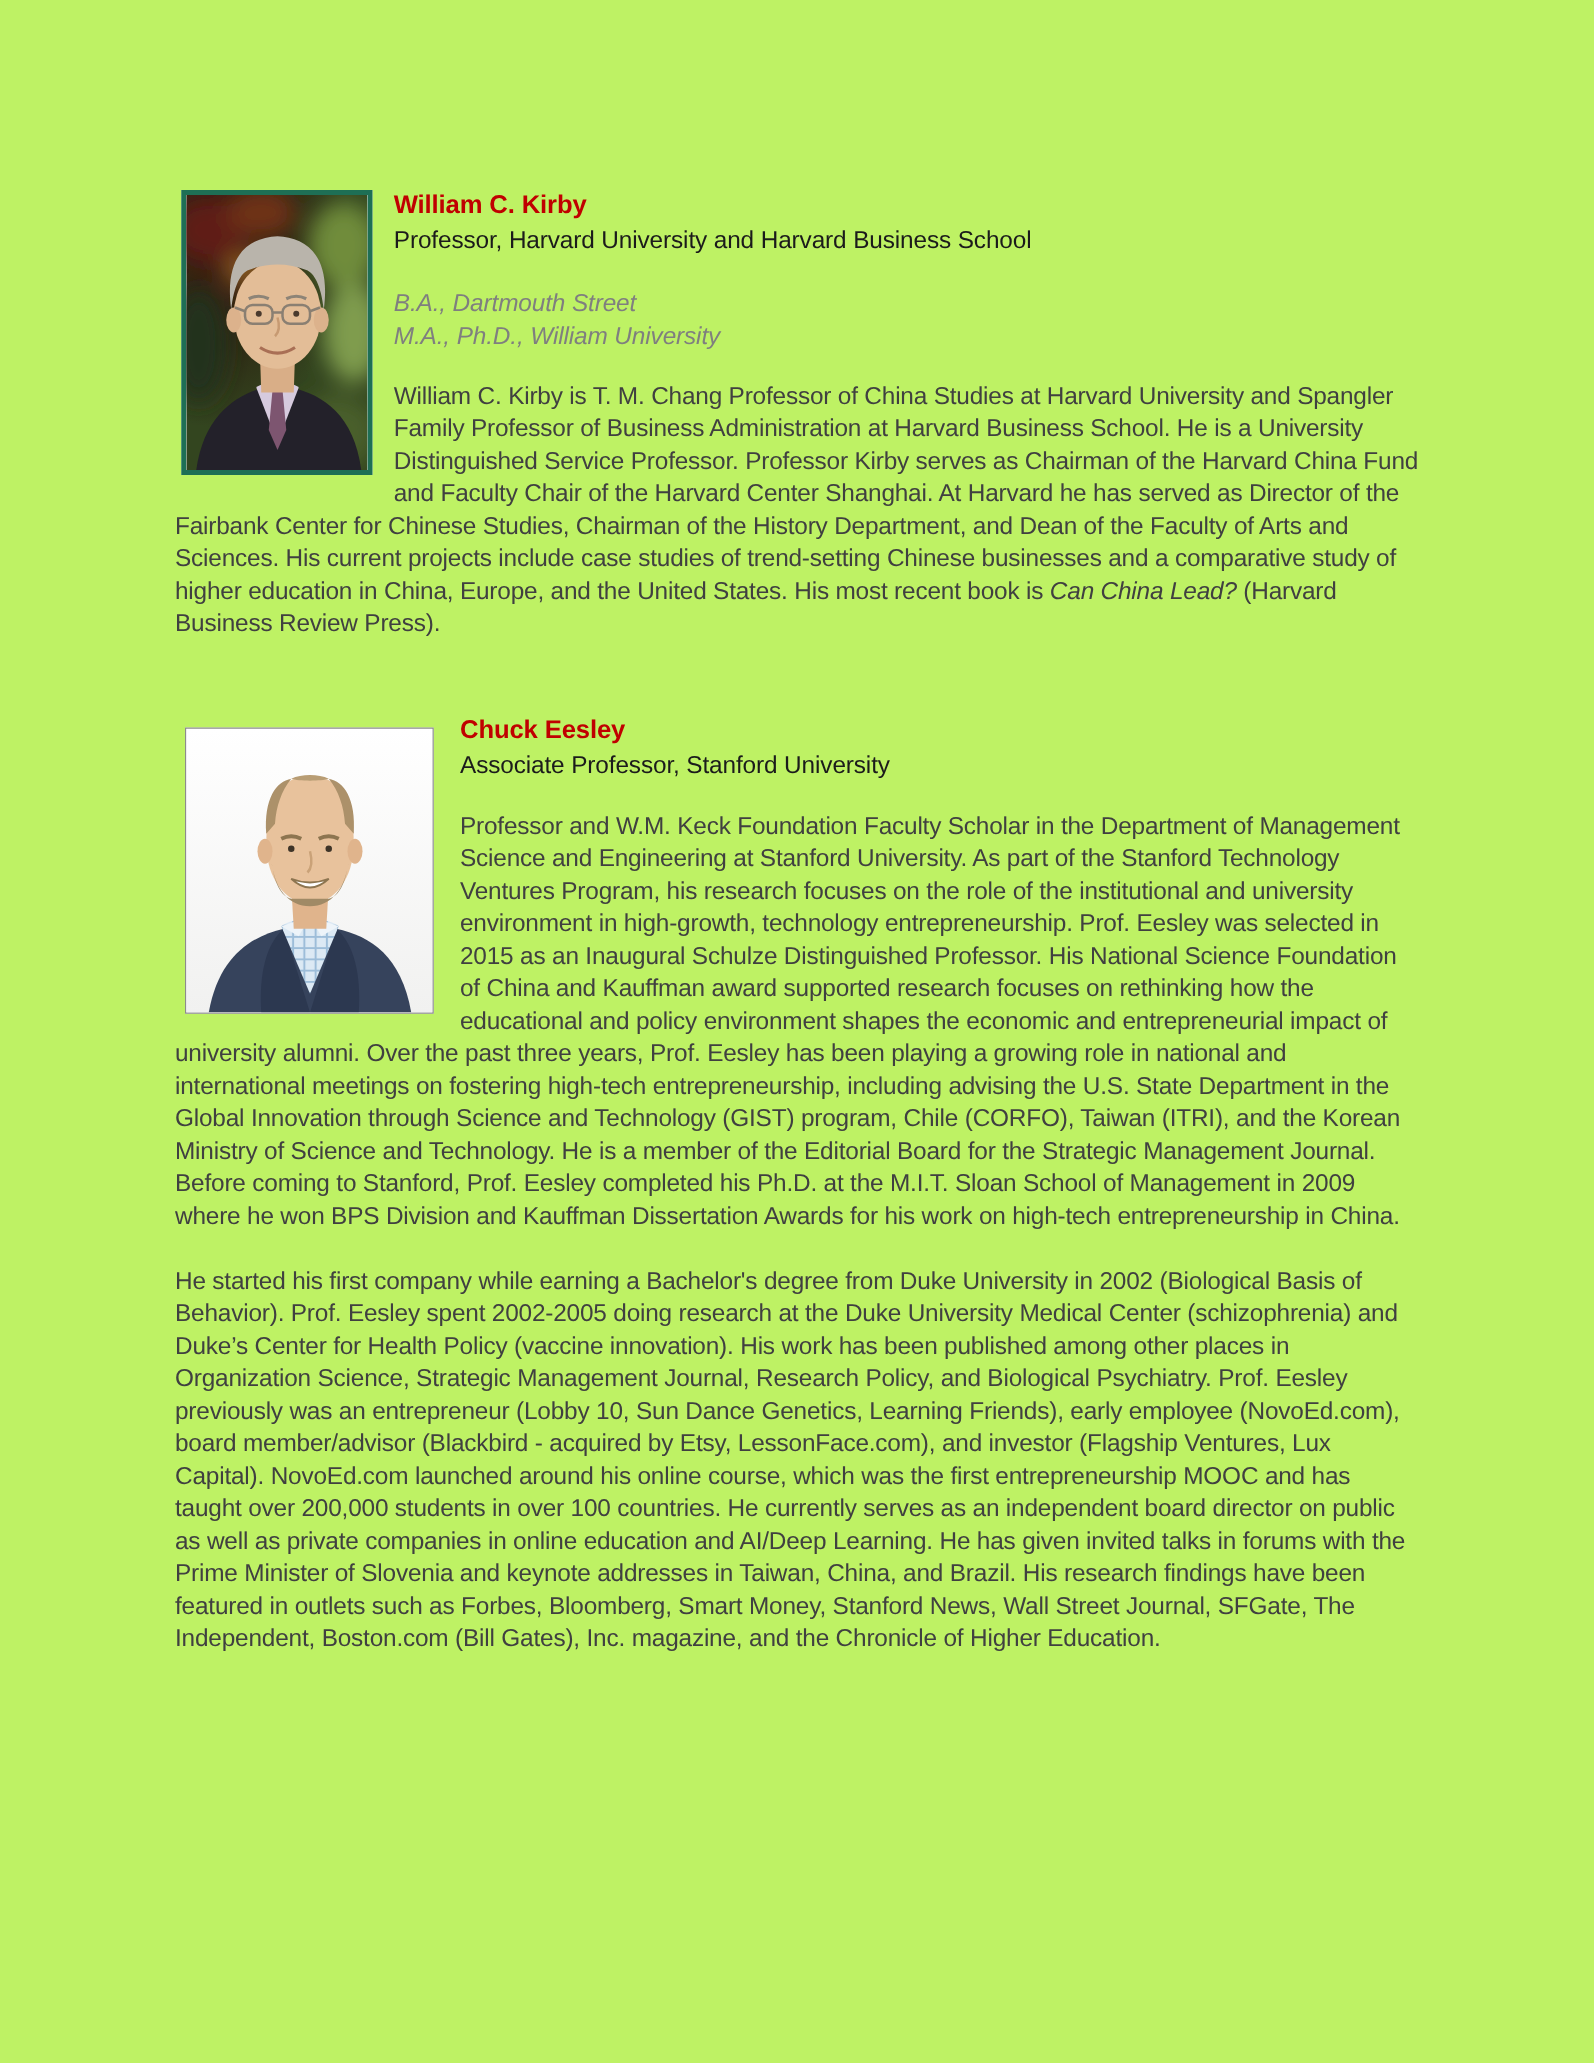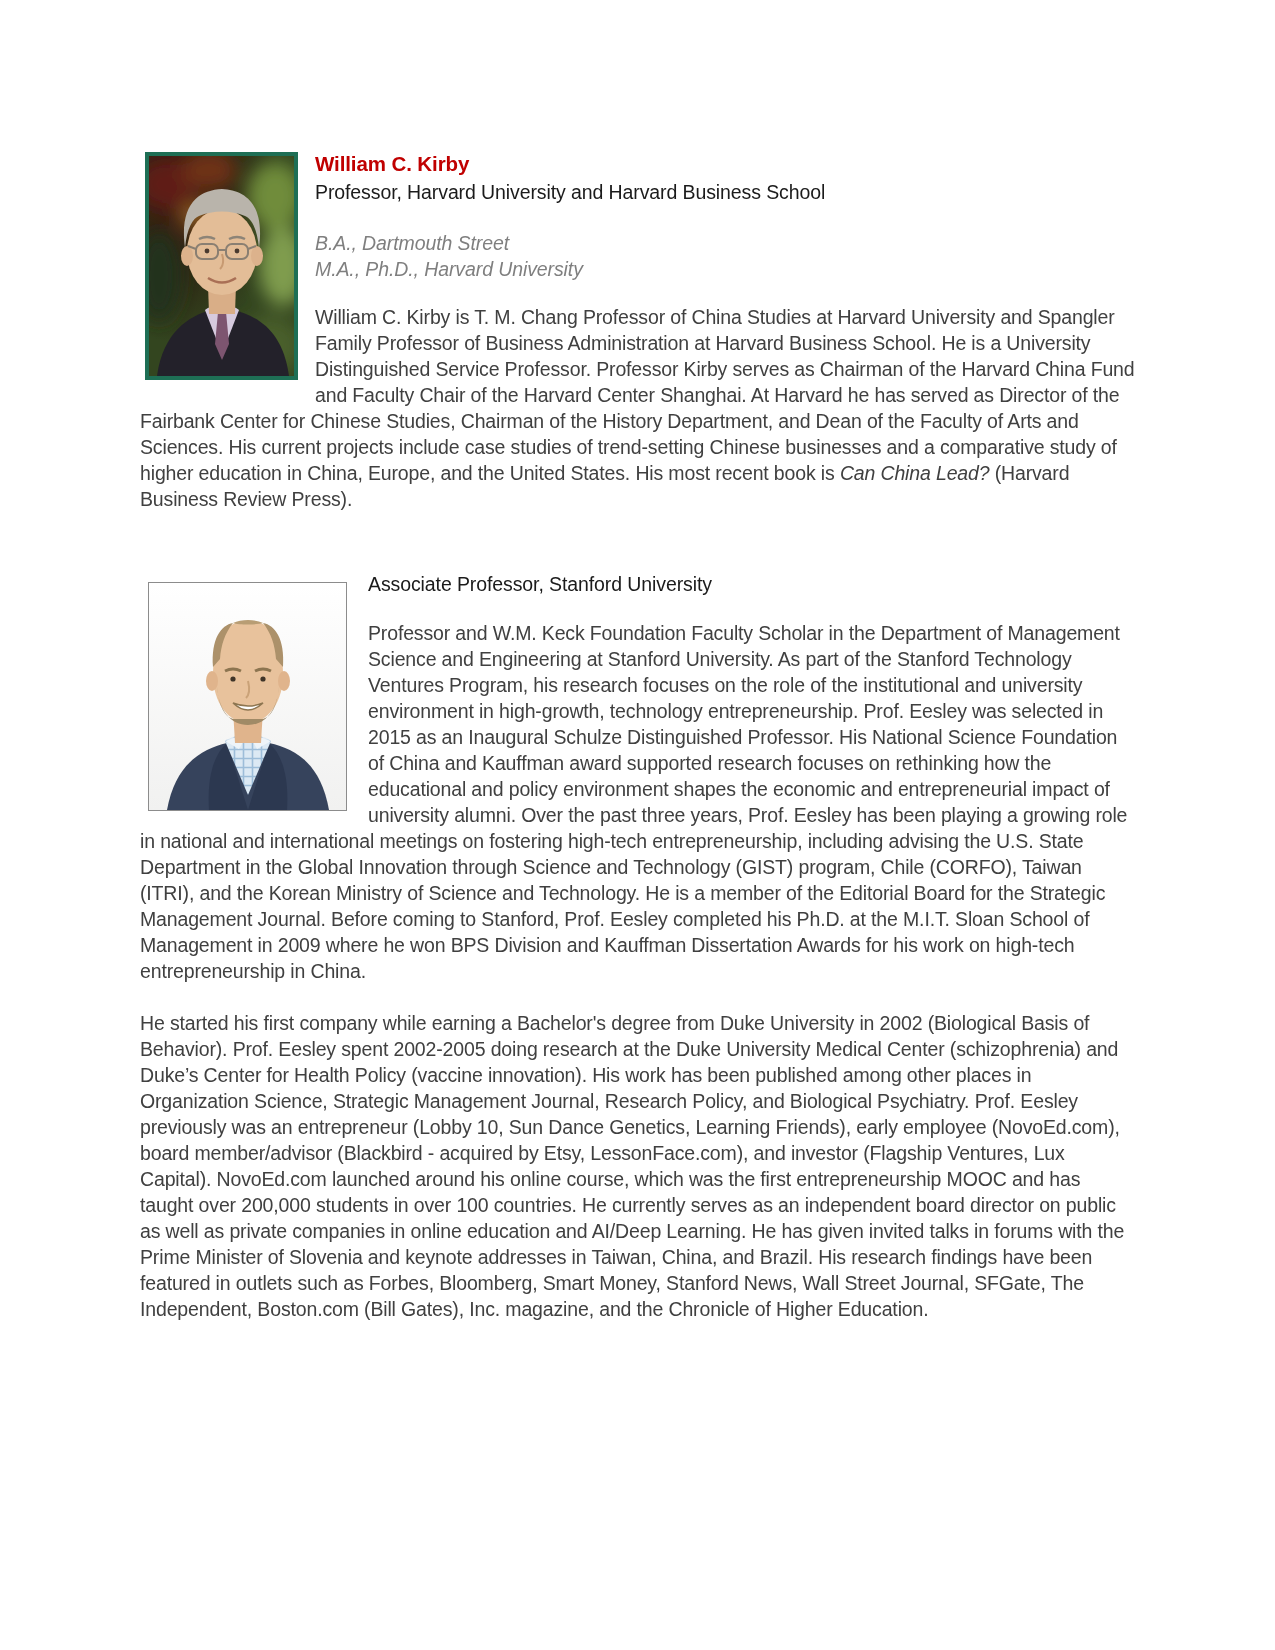--- a/index.html
+++ b/index.html
@@ -1,21 +1,21 @@
 <!DOCTYPE html>
 <html><head>
 <meta charset="utf-8">
 <style>
   * { margin:0; padding:0; box-sizing:border-box; }
   html,body { background:#e9e9e9; }
   .page {
     position:relative;
     width:1275px; height:1650px;
     margin:0 auto;
-    background:#ffffff;
+    background:#bef264;
     font-family:"Liberation Sans", sans-serif;
     color:#404040;
     overflow:hidden;
   }
   .content {
     padding:150px 140px 0 140px;
   }
   .bio { overflow:visible; }
   .bio::after { content:""; display:block; clear:both; }
 
@@ -135,21 +135,21 @@
           <path d="M73 98 Q76 108 71 113" stroke="#c79a72" stroke-width="2" fill="none"></path>
           <path d="M59 122 Q73 131 87 122" stroke="#a96f55" stroke-width="2.5" fill="none"></path>
         </svg>
       </div>
 
       <div class="bio-name">William C. Kirby</div>
       <div class="bio-title">Professor, Harvard University and Harvard Business School</div>
 
       <div class="bio-credentials">
         <div class="credential">B.A., Dartmouth Street</div>
-        <div class="credential">M.A., Ph.D., Harvard University</div>
+        <div class="credential">M.A., Ph.D., William University</div>
       </div>
 
       <p class="bio-text"><span>William C. Kirby is T. M. Chang Professor of China Studies at Harvard University and Spangler Family Professor of Business Administration at Harvard Business School. He is a University Distinguished Service Professor.  Professor Kirby serves as Chairman of the Harvard China Fund and Faculty Chair of the Harvard Center Shanghai. At Harvard he has served as Director of the Fairbank Center for Chinese Studies, Chairman of the History Department, and Dean of the Faculty of Arts and Sciences. His current projects include case studies of trend-setting Chinese businesses and a comparative study of higher education in China, Europe, and the United States. His most recent book is </span><span class="seg-italic">Can China Lead?</span><span> (Harvard Business Review Press).</span></p>
     </section>
 
     <section class="bio bio-eesley">
 
       <div class="photo-frame eesley-photo" title="Head-and-shoulders portrait of Chuck Eesley: balding with short light-brown hair and beard, smiling, navy blazer over light blue checked shirt, white background, thin gray frame">
         <svg width="197" height="227" viewBox="0 0 197 227" xmlns="http://www.w3.org/2000/svg">
           <defs>
@@ -189,20 +189,21 @@
           <path d="M106 88 Q114 84 122 88" stroke="#8d7550" stroke-width="3" fill="none"></path>
           <circle cx="84" cy="96" r="2.6" fill="#3f3428"></circle>
           <circle cx="114" cy="96" r="2.6" fill="#3f3428"></circle>
 
           <path d="M99 98 Q102 110 97 115" stroke="#caa278" stroke-width="2" fill="none"></path>
 
           <path d="M84 120 Q99 134 114 120 Q99 126 84 120 Z" fill="#ffffff" stroke="#8d7550" stroke-width="1.5"></path>
         </svg>
       </div>
 
+      <div class="bio-name">Chuck Eesley</div>
       <div class="bio-title">Associate Professor, Stanford University</div>
 
 
       <p class="bio-text"><span>Professor and W.M. Keck Foundation Faculty Scholar in the Department of Management Science and Engineering at Stanford University. As part of the Stanford Technology Ventures Program, his research focuses on the role of the institutional and university environment in high-growth, technology entrepreneurship. Prof. Eesley was selected in 2015 as an Inaugural Schulze Distinguished Professor. His National Science Foundation of China and Kauffman award supported research focuses on rethinking how the educational and policy environment shapes the economic and entrepreneurial impact of university alumni. Over the past three years, Prof. Eesley has been playing a growing role in national and international meetings on fostering high-tech entrepreneurship, including advising the U.S. State Department in the Global Innovation through Science and Technology (GIST) program, Chile (CORFO), Taiwan (ITRI), and the Korean Ministry of Science and Technology. He is a member of the Editorial Board for the Strategic Management Journal. Before coming to Stanford, Prof. Eesley completed his Ph.D. at the M.I.T. Sloan School of Management in 2009 where he won BPS Division and Kauffman Dissertation Awards for his work on high-tech entrepreneurship in China.</span></p>
       <p class="bio-text"><span>He started his first company while earning a Bachelor's degree from Duke University in 2002 (Biological Basis of Behavior). Prof. Eesley spent 2002-2005 doing research at the Duke University Medical Center (schizophrenia) and Duke’s Center for Health Policy (vaccine innovation). His work has been published among other places in Organization Science, Strategic Management Journal, Research Policy, and Biological Psychiatry. Prof. Eesley previously was an entrepreneur (Lobby 10, Sun Dance Genetics, Learning Friends), early employee (NovoEd.com), board member/advisor (Blackbird - acquired by Etsy, LessonFace.com), and investor (Flagship Ventures, Lux Capital). NovoEd.com launched around his online course, which was the first entrepreneurship MOOC and has taught over 200,000 students in over 100 countries. He currently serves as an independent board director on public as well as private companies in online education and AI/Deep Learning. He has given invited talks in forums with the Prime Minister of Slovenia and keynote addresses in Taiwan, China, and Brazil. His research findings have been featured in outlets such as Forbes, Bloomberg, Smart Money, Stanford News, Wall Street Journal, SFGate, The Independent, Boston.com (Bill Gates), Inc. magazine, and the Chronicle of Higher Education.</span></p>
     </section>
 
   </div>
 </div>
 

